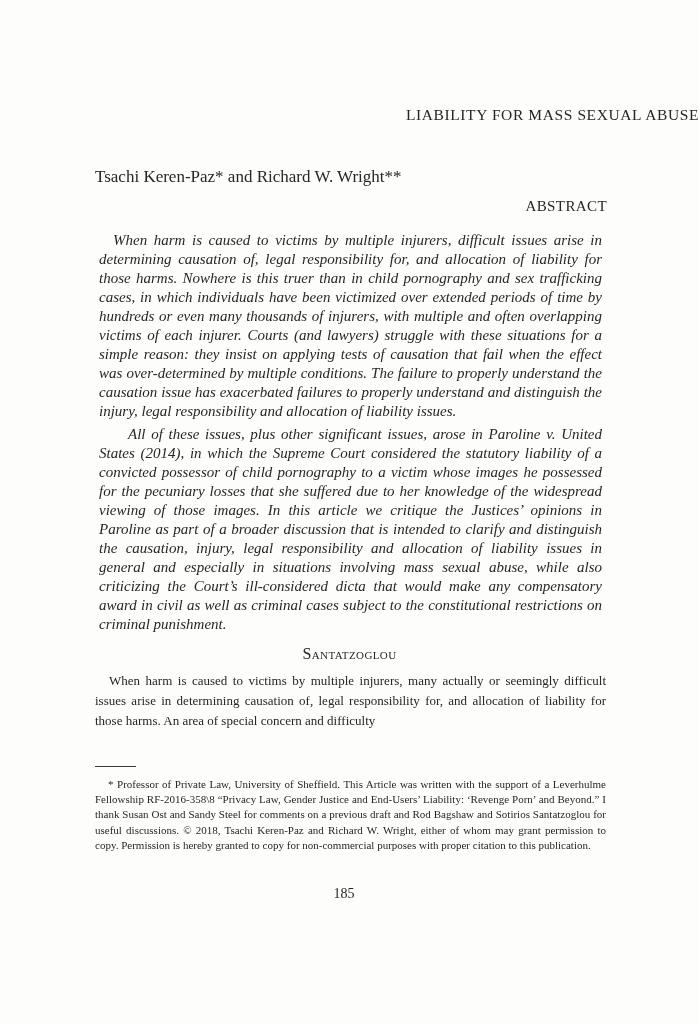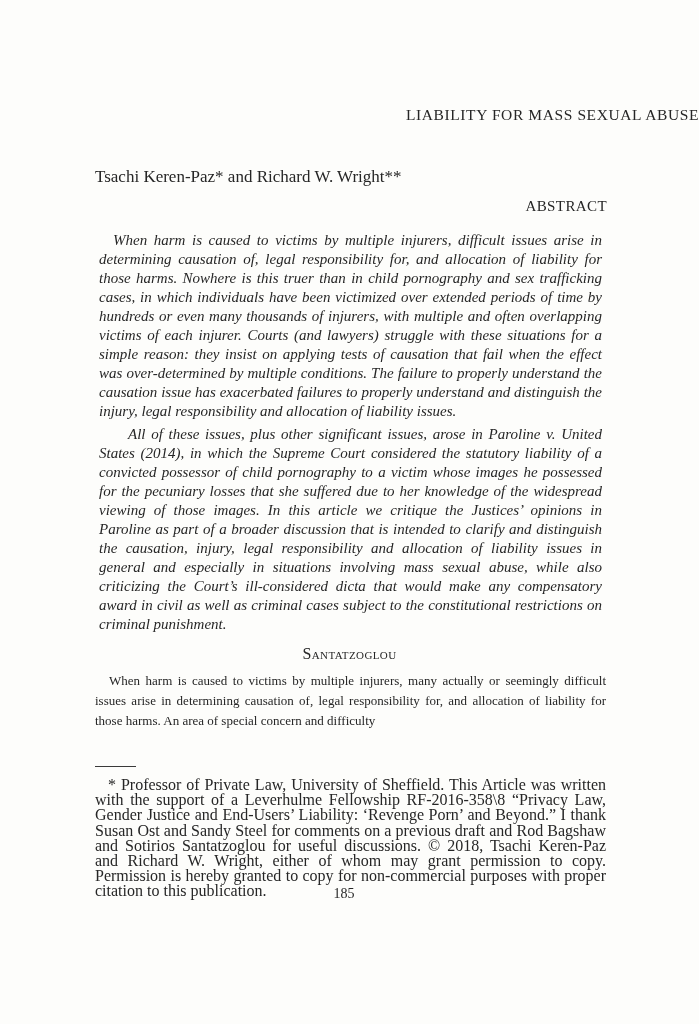--- a/index.html
+++ b/index.html
@@ -83,21 +83,21 @@
     left: 95px;
     width: 41px;
     height: 0;
     border-top: 1.5px solid #3a3a3a;
   }
   .footnotes {
     position: absolute;
     top: 777px;
     left: 95px;
     width: 511px;
-    font-size: 16px;
+    font-size: 11px;
     line-height: 15.2px;
     text-align: justify;
   }
   .footnotes p { margin: 0; text-indent: 13px; }
   .page-number {
     position: absolute;
     top: 886px;
     left: 0;
     width: 688px;
     text-align: center;

